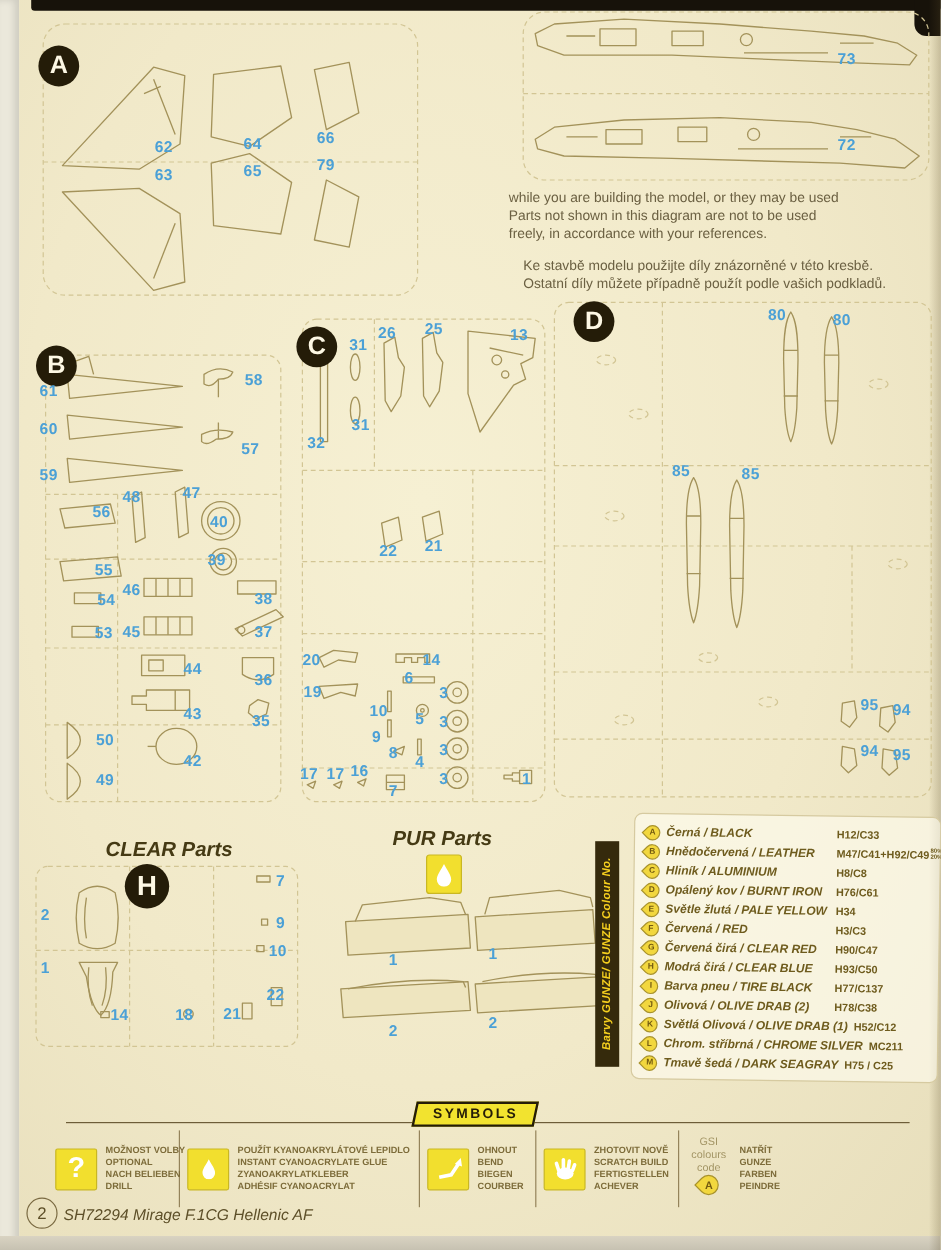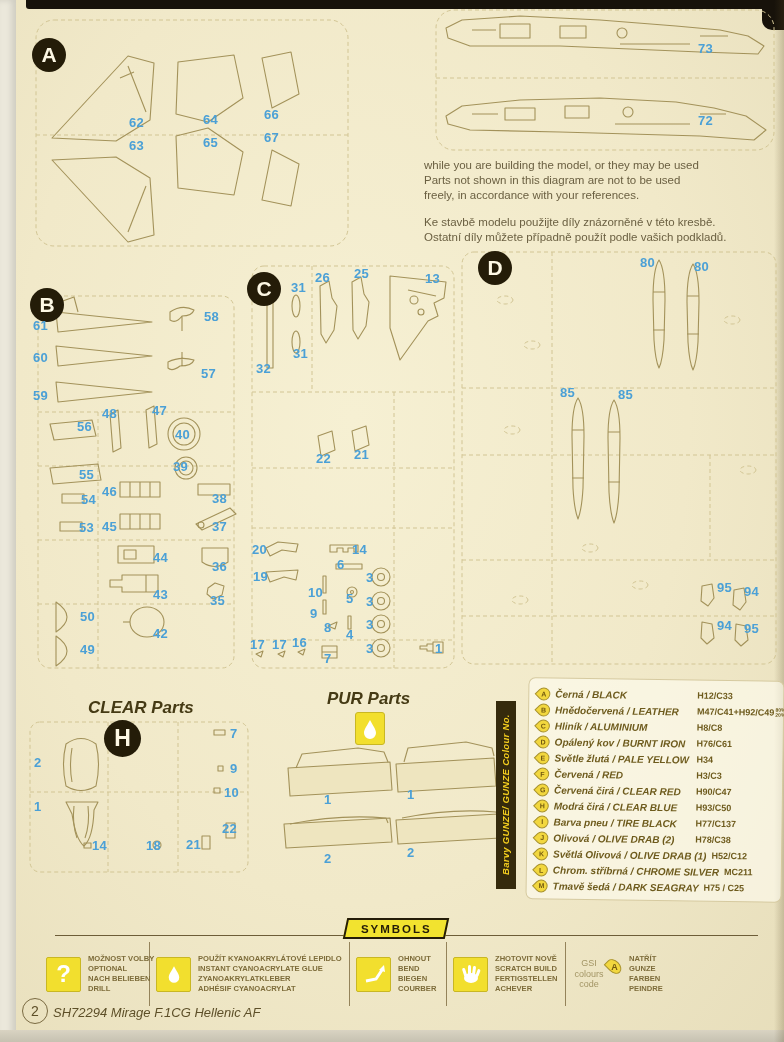--- a/index.html
+++ b/index.html
@@ -14,21 +14,21 @@
 
   svg.art{position:absolute;left:0;top:0;pointer-events:none;}
 
   .badge{position:absolute;width:34px;height:34px;border-radius:50%;background:#241c08;color:#fdf8e4;
          font-weight:bold;font-size:21px;display:grid;place-items:center;}
   .badge.big{width:37px;height:37px;font-size:23px;}
 
   .pn{position:absolute;font-weight:bold;font-size:13px;color:#4ba0d6;line-height:1;letter-spacing:.3px;}
 
   .notes{position:absolute;left:424px;top:158px;width:348px;color:#6b6042;font-size:11.5px;line-height:1.32;}
-  .notes .para2{margin-top:11px;}
+  .notes .para2{margin-top:11px;margin-left:12px;}
 
   .section-title{position:absolute;font-style:italic;font-weight:bold;font-size:17px;color:#453a14;}
 
   .pur-drop-box{position:absolute;left:355px;top:712px;width:28px;height:31px;background:#f2df2e;border:1px solid #c9b723;border-radius:3px;display:grid;place-items:center;}
 
   
   .chart{position:absolute;left:527px;top:679px;width:256px;height:222px;background:rgba(255,253,242,.6);
          border:1px solid #d6caa0;border-radius:7px;padding:7px 6px 6px 8px;box-sizing:border-box;transform:rotate(.8deg);}
   .chart-row{display:flex;align-items:center;height:16px;gap:5px;}
   .chart-name{flex:1;font-weight:bold;font-style:italic;font-size:10px;color:#6e5b1d;white-space:nowrap;}
@@ -234,21 +234,21 @@
   <div class="badge" style="left:30px;top:288px">B</div>
   <div class="badge" style="left:247px;top:272px">C</div>
   <div class="badge" style="left:478px;top:251px">D</div>
   <div class="badge big" style="left:104px;top:720px">H</div>
 
   <span class="pn" style="left:129px;top:116px">62</span>
   <span class="pn" style="left:129px;top:139px">63</span>
   <span class="pn" style="left:203px;top:113px">64</span>
   <span class="pn" style="left:203px;top:136px">65</span>
   <span class="pn" style="left:264px;top:108px">66</span>
-  <span class="pn" style="left:264px;top:131px">67</span>
+  <span class="pn" style="left:264px;top:131px">79</span>
 
   <span class="pn" style="left:698px;top:42px">73</span>
   <span class="pn" style="left:698px;top:114px">72</span>
 
   <span class="pn" style="left:33px;top:319px">61</span>
   <span class="pn" style="left:33px;top:351px">60</span>
   <span class="pn" style="left:33px;top:389px">59</span>
   <span class="pn" style="left:204px;top:310px">58</span>
   <span class="pn" style="left:201px;top:367px">57</span>
   <span class="pn" style="left:77px;top:420px">56</span>
@@ -491,21 +491,21 @@
         </svg>
       </div>
       <div class="sym-text">
         <div>ZHOTOVIT NOVĚ</div>
         <div>SCRATCH BUILD</div>
         <div>FERTIGSTELLEN</div>
         <div>ACHEVER</div>
       </div>
     </div>
     <div class="sym-cell" style="width:90px;border-right:none">
-      <div style="display:flex;align-items:flex-start;">
+      <div style="display:flex;align-items:center;flex-direction:column;">
         <div class="gsi-label">
           <div>GSI</div>
           <div>colours code</div>
         </div>
         <div class="gsi-drop">
             <i>A</i>
           </div>
       </div>
       <div class="sym-text">
         <div>NATŘÍT</div>

